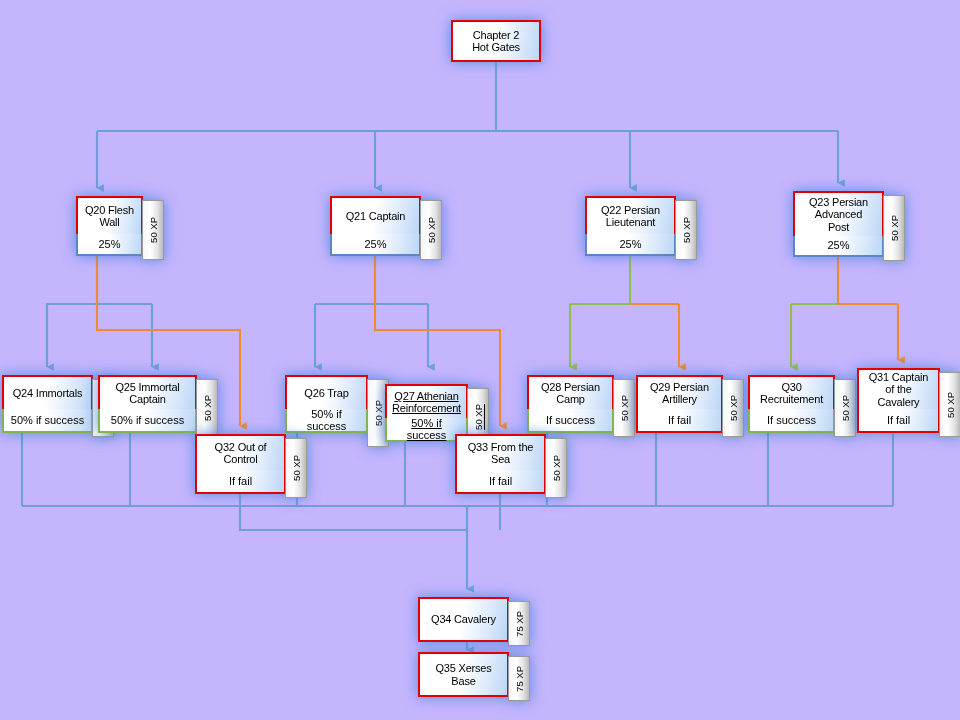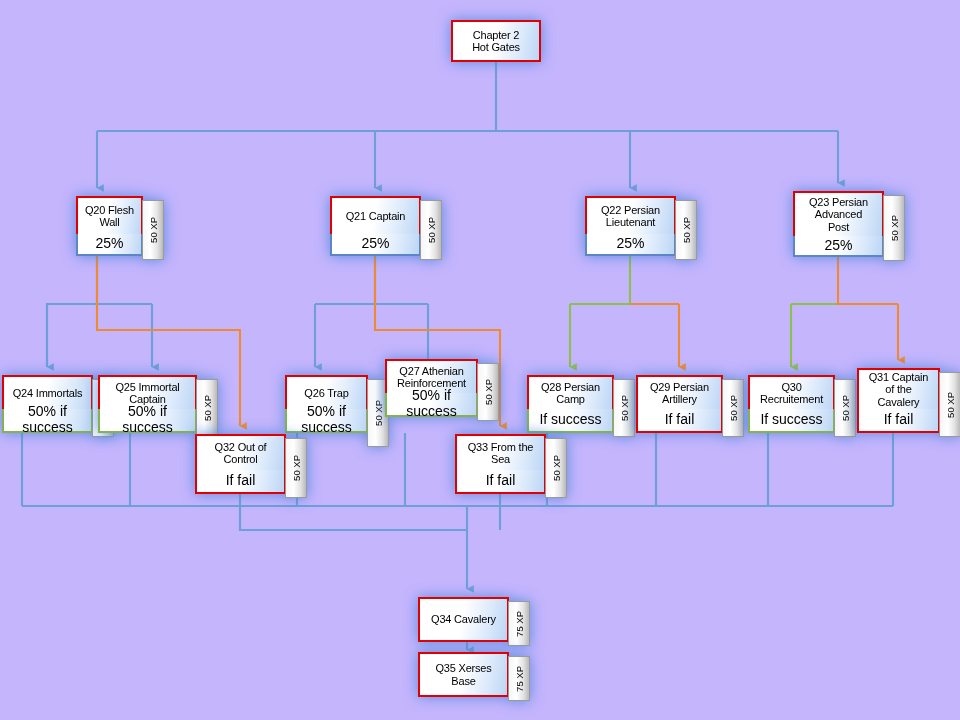--- a/index.html
+++ b/index.html
@@ -43,21 +43,21 @@
     color: #000000;
     line-height: 1.12;
     padding: 1px 3px;
   }
   .nbox.title {
     border: 2px solid #e00000;
     font-size: 11px;
     letter-spacing: -0.2px;
   }
   .nbox.sub {
-    font-size: 14px;
+    font-size: 11px;
     border: 2px solid #5b88c4;
     border-top: none;
   }
   .nbox.sub.green { border: 2px solid #83b44b; border-top: none; }
   .nbox.sub.red   { border: 2px solid #e00000; border-top: none; }
   .nbox.sub.blue  { border: 2px solid #5b88c4; border-top: none; }
   .node.redsub .nbox.title { border-bottom: none; }
   .node.greensub .nbox.title { border-bottom: none; }
   .node.bluesub .nbox.title { border-bottom: none; }
 
@@ -213,21 +213,21 @@
     </div>
     <div class="node greensub" style="left: 277px; top: 375px; width: 112px; height: 68px; padding-left: 8px;">
       <div class="node-body">
         <div class="nbox title" style="height: 34px;">Q26 Trap</div>
         <div class="nbox sub green" style="height: 24px;">50% if success</div>
       </div>
       <div class="xp">
         <span>50 XP</span>
       </div>
     </div>
-    <div class="node greensub" style="left: 385px; top: 359px; width: 114px; height: 58px;">
+    <div class="node greensub" style="left: 385px; top: 384px; width: 104px; height: 58px; text-decoration: underline;">
       <div class="node-body">
         <div class="nbox title" style="height: 34px;">Q27 Athenian<br>Reinforcement</div>
         <div class="nbox sub green" style="height: 24px;">50% if success</div>
       </div>
       <div class="xp">
         <span>50 XP</span>
       </div>
     </div>
     <div class="node greensub" style="left: 527px; top: 375px; width: 108px; height: 58px;">
       <div class="node-body">

